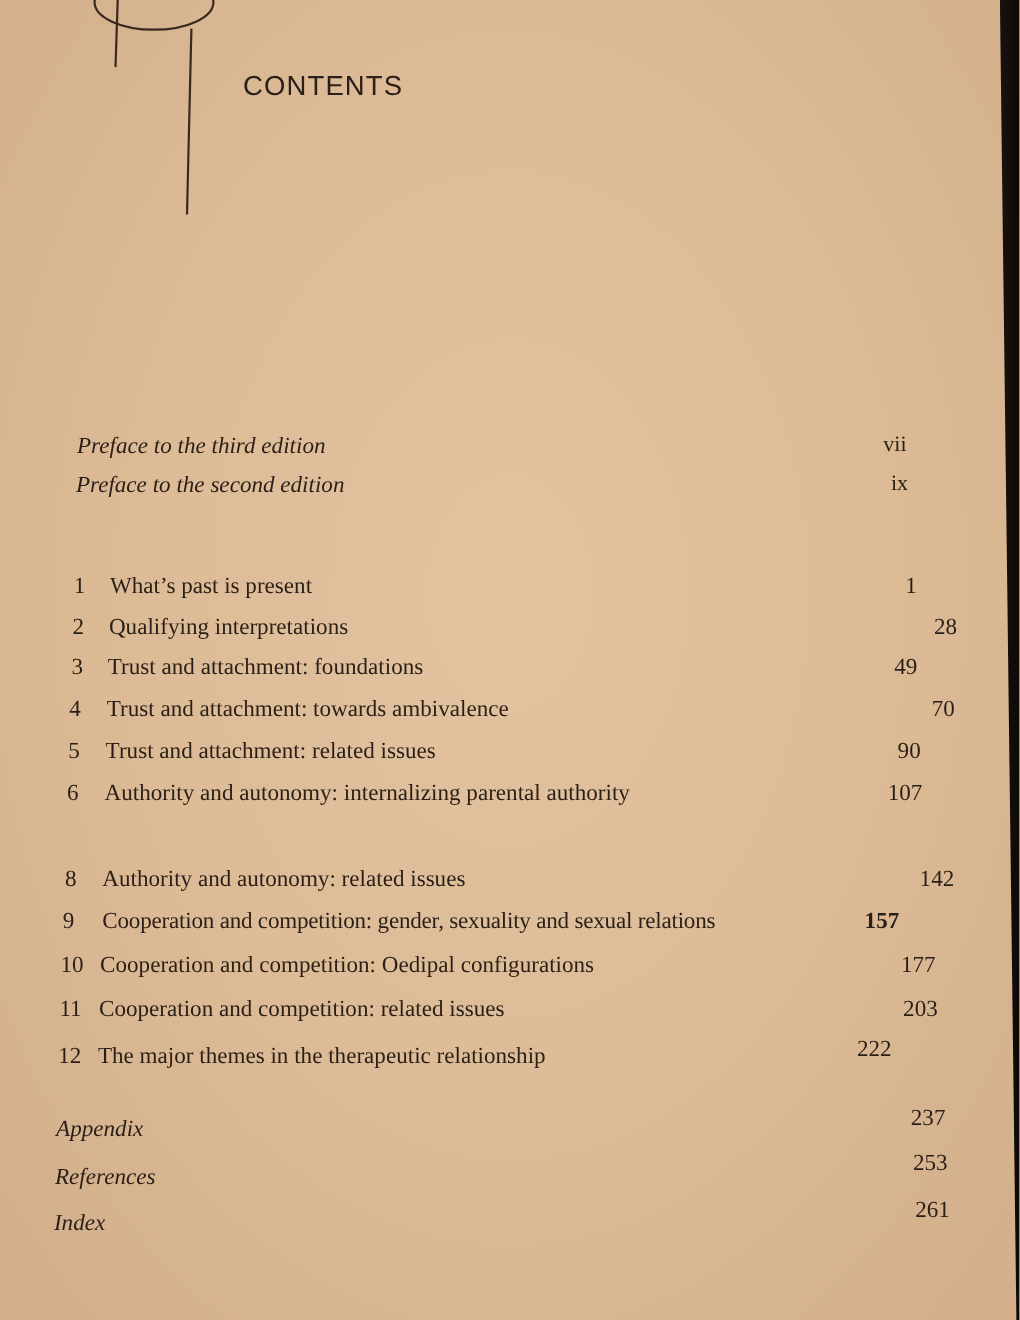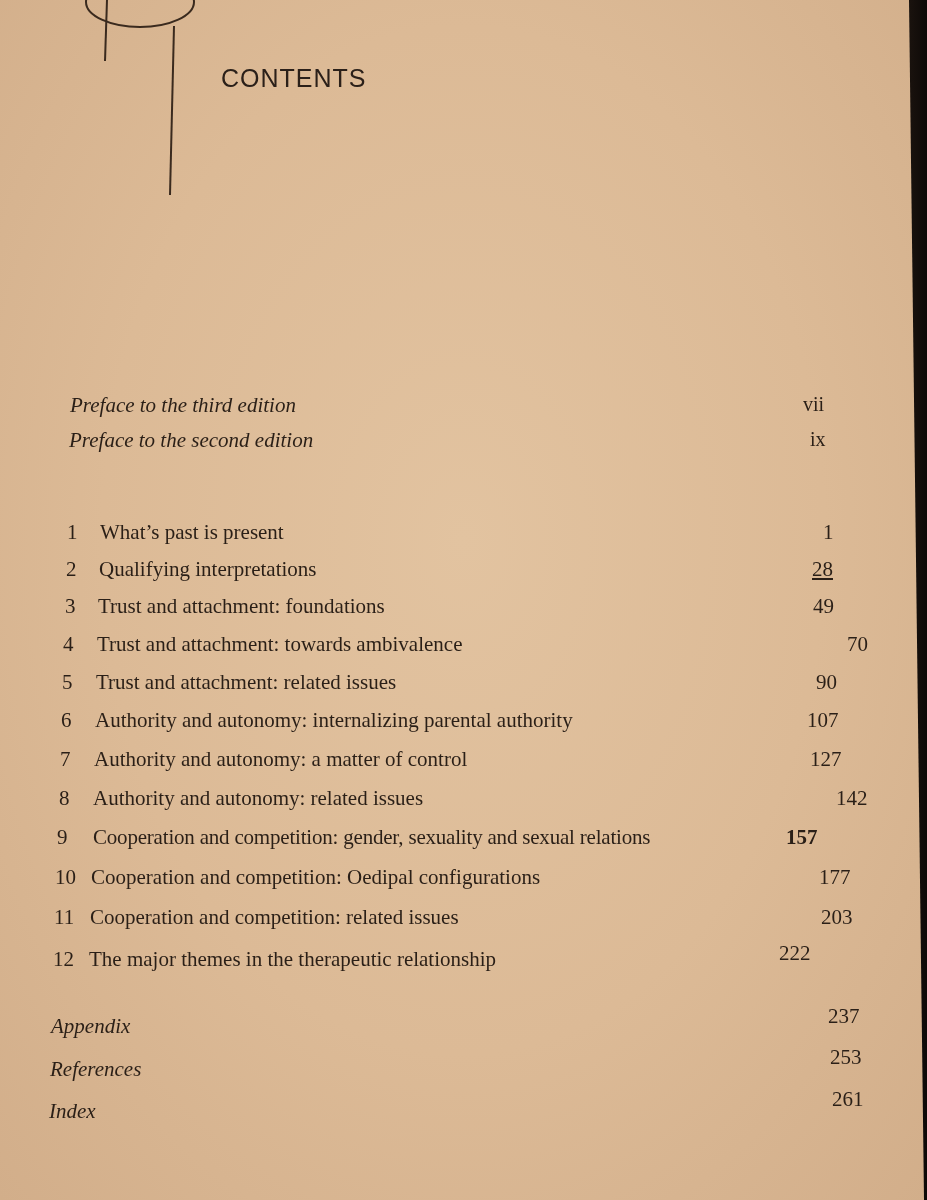--- a/index.html
+++ b/index.html
@@ -54,41 +54,37 @@
     <span class="label">Preface to the second edition</span>
     <span class="page-num" style="left:741px; font-style:normal;">ix</span>
   </div>
 
   <div class="row" style="left:67px; top:520px;">
     <span class="num" style="width:33px;">1</span><span class="label">What’s past is present</span>
     <span class="page-num" style="left:756px;">1</span>
   </div>
   <div class="row" style="left:66px; top:557px;">
     <span class="num" style="width:33px;">2</span><span class="label">Qualifying interpretations</span>
-    <span class="page-num" style="left:746px;text-decoration:underline;">28</span>
+    <span class="page-num" style="left:783px;">28</span>
   </div>
   <div class="row" style="left:65px; top:594px;">
     <span class="num" style="width:33px;">3</span><span class="label">Trust and attachment: foundations</span>
     <span class="page-num" style="left:748px;">49</span>
   </div>
   <div class="row" style="left:63px; top:632px;">
     <span class="num" style="width:34px;">4</span><span class="label">Trust and attachment: towards ambivalence</span>
     <span class="page-num" style="left:752px;margin-left:32px;">70</span>
   </div>
   <div class="row" style="left:62px; top:670px;">
     <span class="num" style="width:34px;">5</span><span class="label">Trust and attachment: related issues</span>
     <span class="page-num" style="left:754px;">90</span>
   </div>
   <div class="row" style="left:61px; top:708px;">
     <span class="num" style="width:34px;">6</span><span class="label">Authority and autonomy: internalizing parental authority</span>
     <span class="page-num" style="left:746px;">107</span>
-  </div>
-  <div class="row" style="left:60px; top:747px;">
-    <span class="num" style="width:34px;">7</span><span class="label">Authority and autonomy: a matter of control</span>
-    <span class="page-num" style="left:750px;">127</span>
   </div>
   <div class="row" style="left:59px; top:786px;">
     <span class="num" style="width:34px;">8</span><span class="label">Authority and autonomy: related issues</span>
     <span class="page-num" style="left:754px;margin-left:23px;">142</span>
   </div>
   <div class="row" style="left:57px; top:825px;">
     <span class="num" style="width:36px;">9</span><span class="label" style="letter-spacing:-0.2px;">Cooperation and competition: gender, sexuality and sexual relations</span>
     <span class="page-num" style="left:729px;font-weight:bold;">157</span>
   </div>
   <div class="row" style="left:55px; top:865px;">

